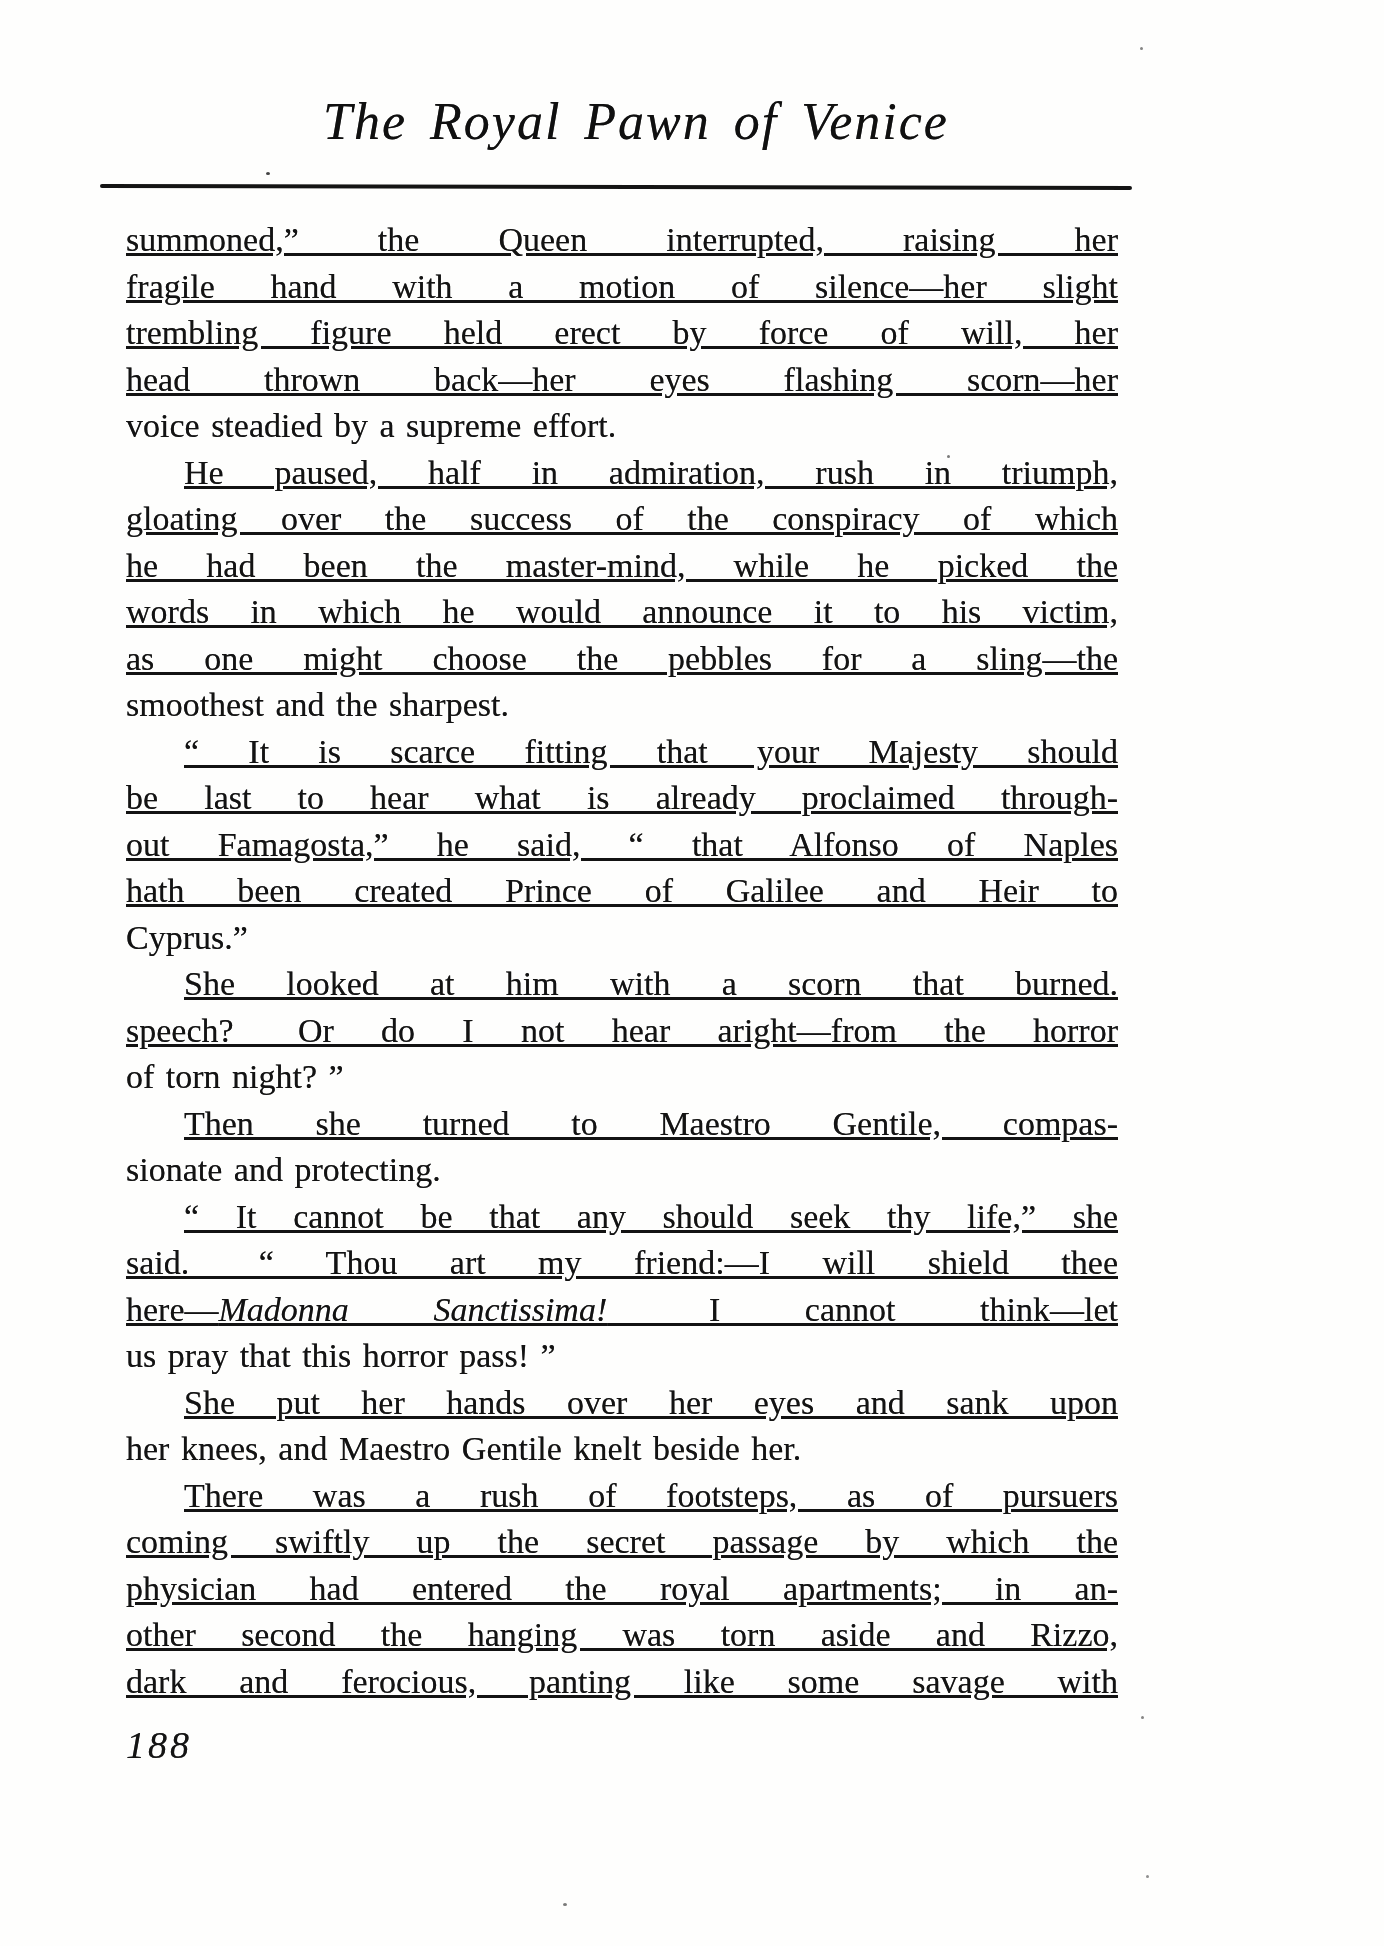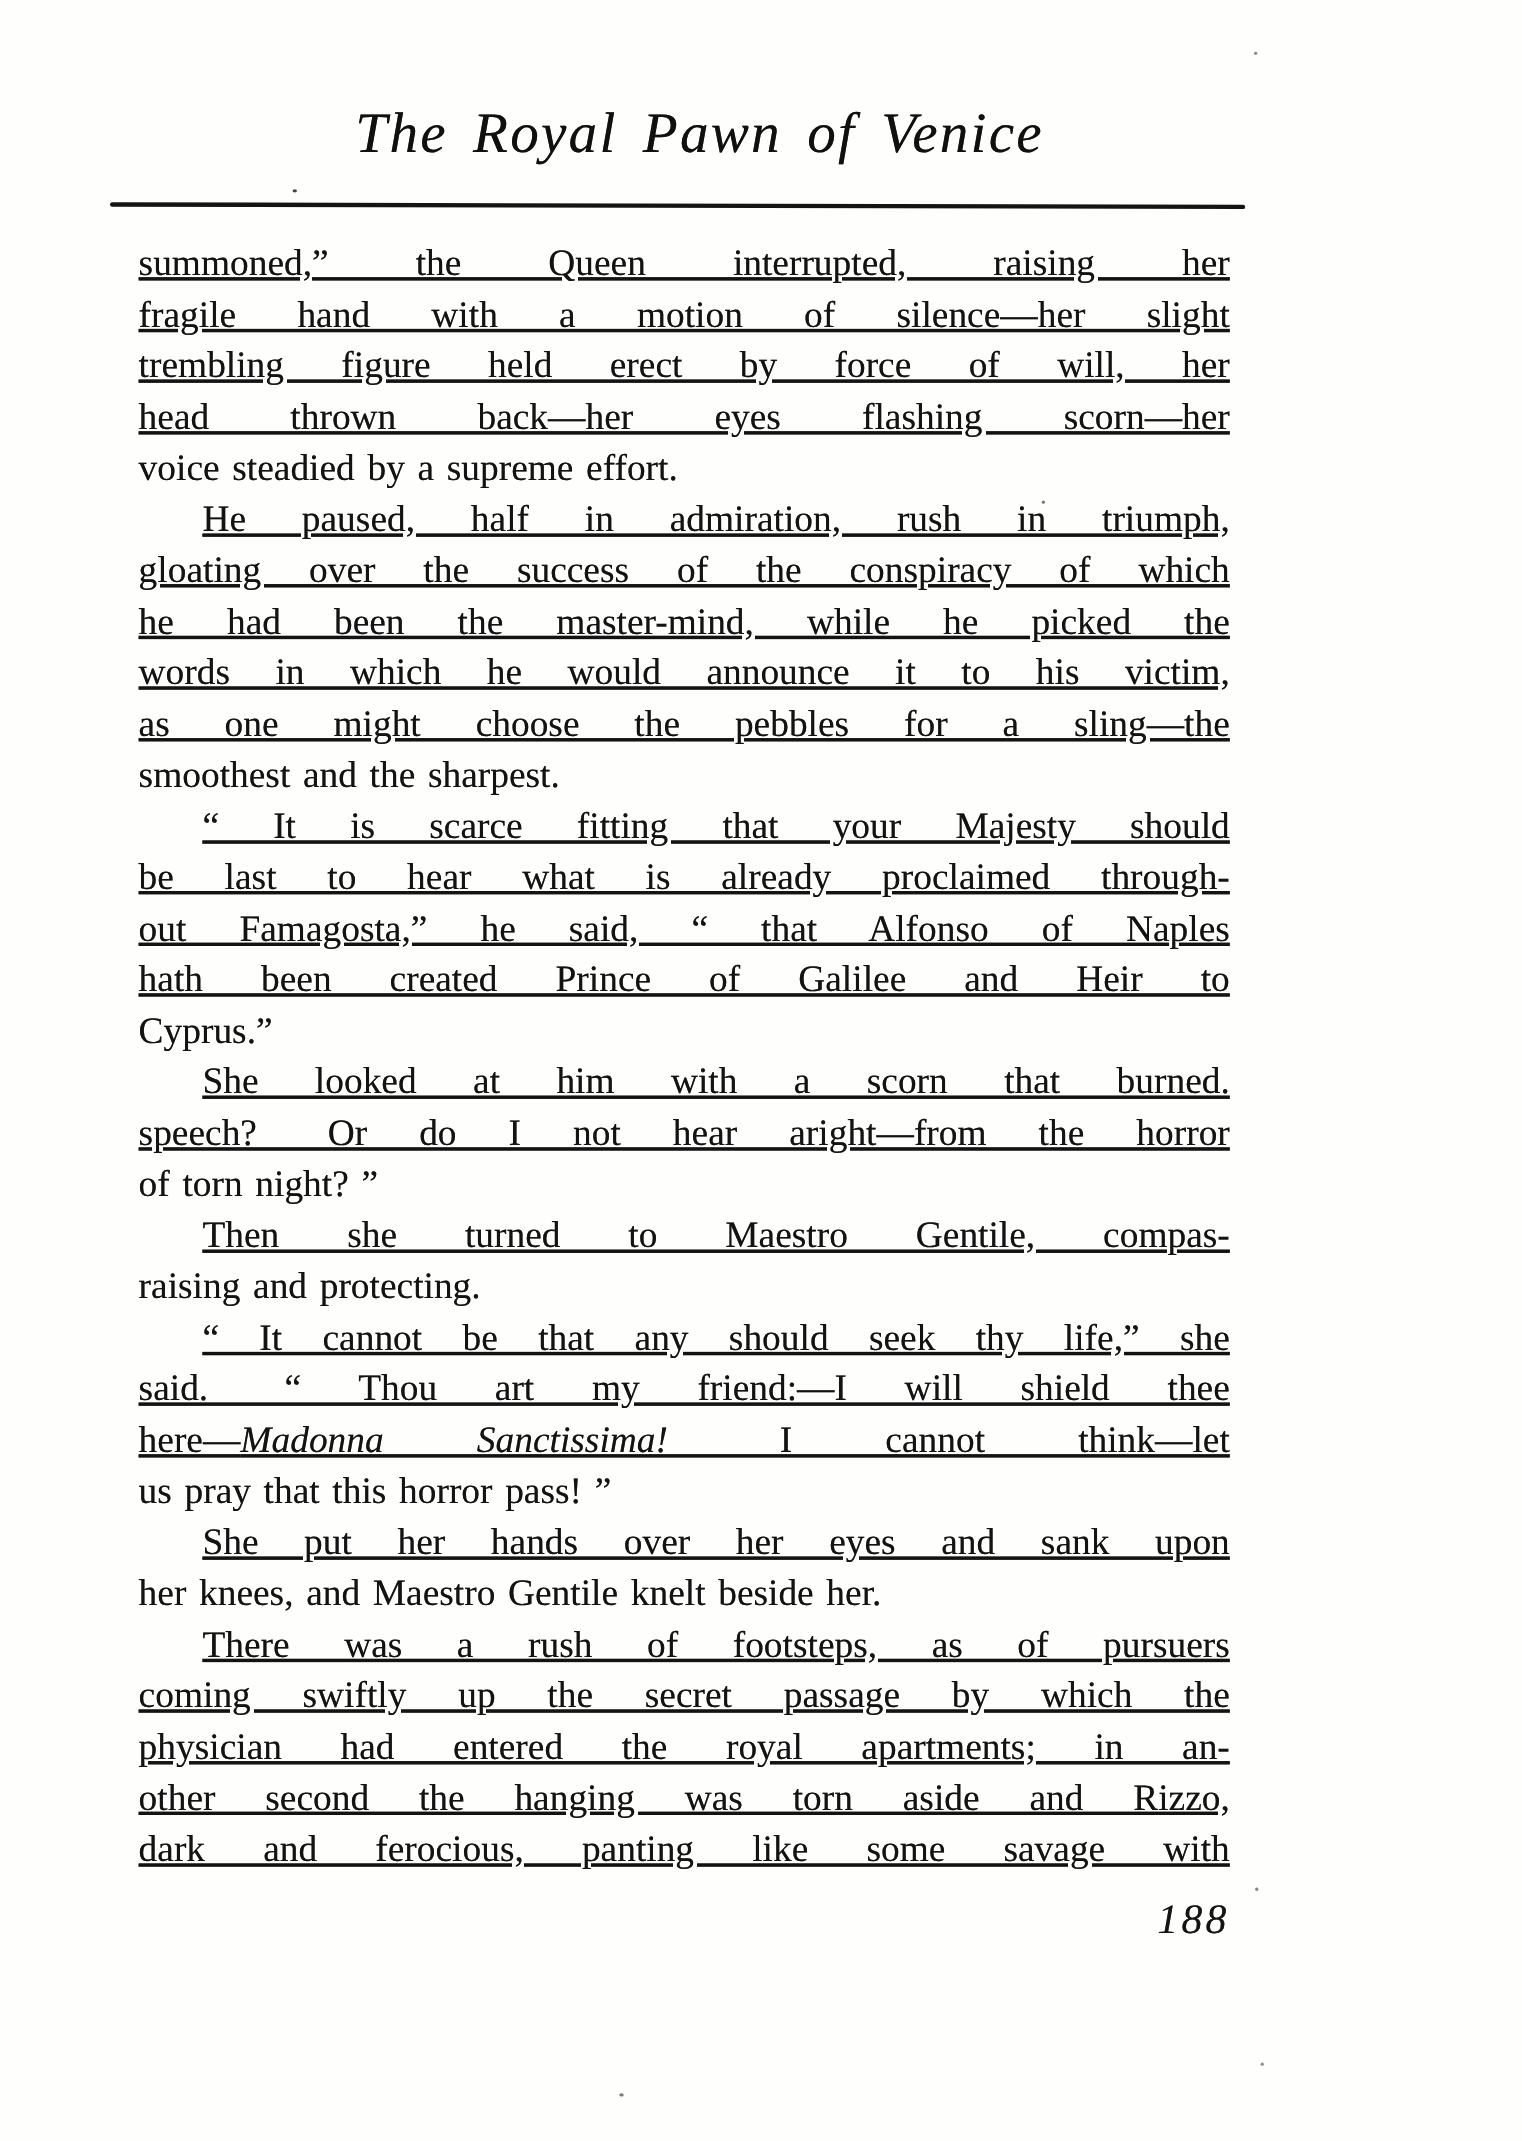--- a/index.html
+++ b/index.html
@@ -40,21 +40,21 @@
     word-spacing:3px;
     color:#131313;
     text-shadow:0 0 0.6px rgba(0,0,0,0.6);
   }
   .paragraph { margin:0; }
   .line { text-align:justify; }
   .line.justify { text-align-last:justify;text-decoration:underline; }
   .line.indented-first { text-indent:58px; }
   .folio {
     margin-top:18px;
-    text-align:right;
+    text-align:left;
     font-style:italic;
     font-size:38px;
     letter-spacing:3px;
     color:#141414;
     text-shadow:0 0 0.6px rgba(0,0,0,0.6);
   }
   .speck { position:absolute; background:#222; border-radius:50%; opacity:0.85; }
   .speck.s1 { left:266px;  top:172px;  width:4px; height:3px; }
   .speck.s2 { left:1140px; top:47px;   width:3px; height:3px; opacity:0.55; }
   .speck.s3 { left:947px;  top:455px;  width:3px; height:3px; opacity:0.6; }
@@ -92,21 +92,21 @@
           <div class="line justify"><span>hath been created Prince of Galilee and Heir to</span></div>
           <div class="line"><span>Cyprus.”</span></div>
         </div>
         <div class="paragraph">
           <div class="line justify indented-first"><span>She looked at him with a scorn that burned.</span></div>
           <div class="line justify"><span>speech?  Or do I not hear aright—from the horror</span></div>
           <div class="line"><span>of torn night? ”</span></div>
         </div>
         <div class="paragraph">
           <div class="line justify indented-first"><span>Then she turned to Maestro Gentile, compas-</span></div>
-          <div class="line"><span>raising and protecting.</span></div>
+          <div class="line"><span>sionate and protecting.</span></div>
         </div>
         <div class="paragraph">
           <div class="line justify indented-first"><span>“ It cannot be that any should seek thy life,” she</span></div>
           <div class="line justify"><span>said.  “ Thou art my friend:—I will shield thee</span></div>
           <div class="line justify"><span>here—</span><em>Madonna Sanctissima!</em><span>  I cannot think—let</span></div>
           <div class="line"><span>us pray that this horror pass! ”</span></div>
         </div>
         <div class="paragraph">
           <div class="line justify indented-first"><span>She put her hands over her eyes and sank upon</span></div>
           <div class="line"><span>her knees, and Maestro Gentile knelt beside her.</span></div>

